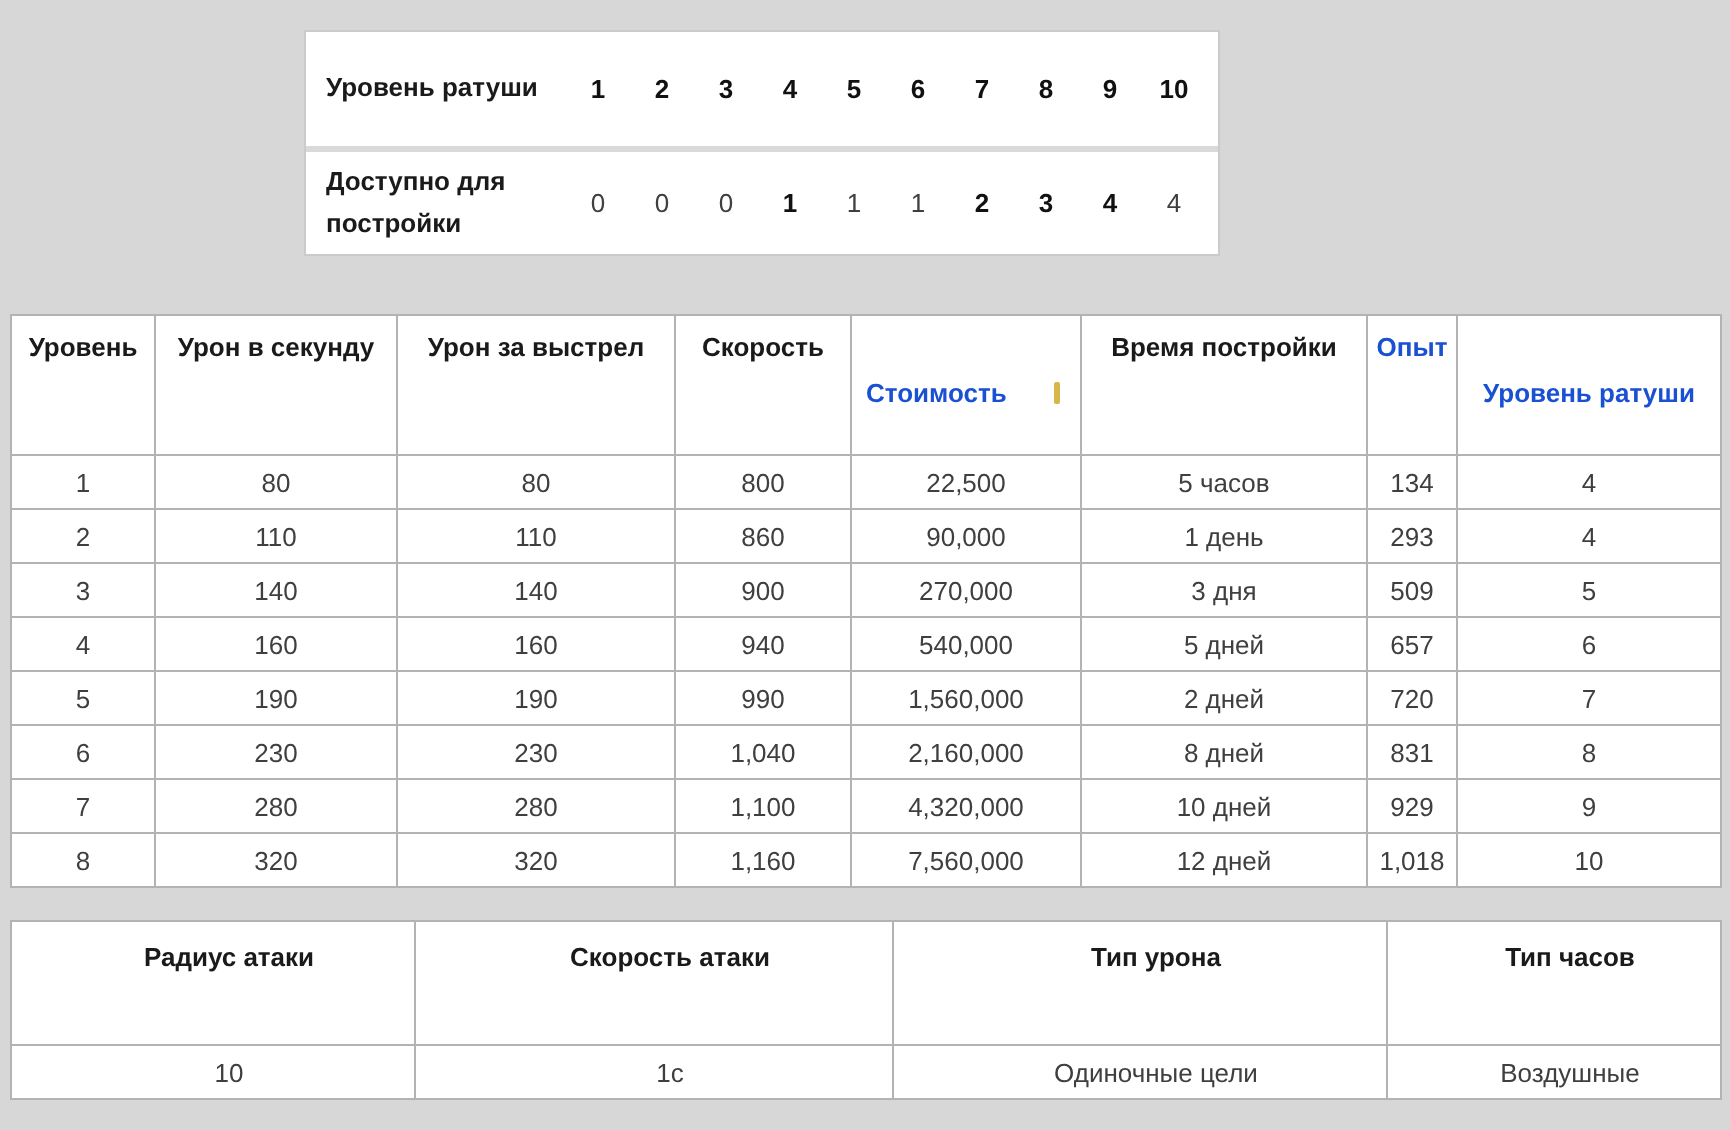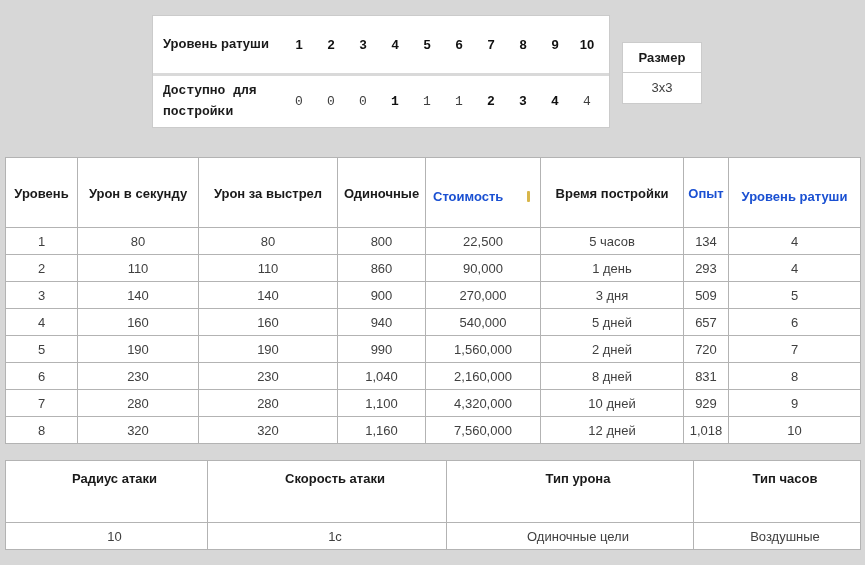--- a/index.html
+++ b/index.html
@@ -8,37 +8,37 @@
   }
   *{box-sizing:border-box; margin:0; padding:0;}
   html,body{width:865px; height:565px;}
   body{font-family:"Liberation Sans", sans-serif; background:var(--page-bg);}
   .page{position:relative; width:865px; height:565px; background:var(--page-bg); overflow:hidden;}
 
   
   .th-table{position:absolute; left:152px; top:15px; width:458px; background:#fff; border:1px solid var(--light-border);}
   .th-row{display:flex; align-items:center; background:#fff;}
   .th-row.r1{height:57px;}
-  .th-row.r2{height:51px;font-family:Liberation Mono, monospace;}
+  .th-row.r2{height:51px;}
   .th-sep{height:3px; background:#d9d9d9;}
   .th-label{width:130px; padding-left:10px; font-size:13px; font-weight:bold; color:var(--header-text); line-height:1.55;}
   .th-nums{flex:1; display:flex; padding-right:6px;}
   .th-num{flex:1; text-align:center; font-size:13px; color:var(--cell-text);}
   .th-num.bold{font-weight:bold; color:#111;}
 
   
   .size-box{position:absolute; left:622px; top:42px; width:80px; background:#fff; border:1px solid var(--light-border);}
   .size-header{height:30px; line-height:30px; text-align:center; font-size:13px; font-weight:bold; color:var(--header-text); border-bottom:1px solid var(--light-border);}
   .size-value{height:30px; line-height:30px; text-align:center; font-size:13px; color:var(--cell-text);}
 
   
   table{border-collapse:collapse; table-layout:fixed; background:#fff;}
   .stats{position:absolute; left:5px; top:157px; width:855px;}
   .stats th, .stats td{border:1px solid var(--tbl-border); font-size:13px;}
-  .stats th{height:70px; vertical-align:top; padding-top:28px; text-align:center; font-weight:bold; color:var(--header-text); background:#fff;}
+  .stats th{height:70px; vertical-align:top; padding-top:8px; text-align:center; font-weight:bold; color:var(--header-text); background:#fff;}
   .stats th.low{padding-top:31px;margin-top:48px;}
   .stats th.cost-cell{text-align:left; padding-left:7px; position:relative;}
   .stats a{color:var(--link-blue); text-decoration:none; font-weight:bold; cursor:pointer;}
   .gold-chip{position:absolute; right:10px; top:33px; width:3px; height:11px; background:var(--gold); border-radius:1px;}
   .stats td{height:27px; text-align:center; color:var(--cell-text); background:#fff;}
 
   
   .attack{position:absolute; left:5px; top:460px; width:855px;}
   .attack th, .attack td{border:1px solid var(--tbl-border); font-size:13px;padding-left:16px;}
   .attack th{height:62px; vertical-align:top; padding-top:10px; text-align:center; font-weight:bold; color:var(--header-text); background:#fff;}
@@ -76,42 +76,38 @@
           <div class="th-num">1</div>
           <div class="th-num">1</div>
           <div class="th-num bold">2</div>
           <div class="th-num bold">3</div>
           <div class="th-num bold">4</div>
           <div class="th-num">4</div>
         </div>
     </div>
   </div>
 
-  <div class="size-box">
-    <div class="size-header">Размер</div>
-    <div class="size-value">3x3</div>
-  </div>
 
   <table class="stats">
     <colgroup>
       <col style="width:72px">
         <col style="width:121px">
         <col style="width:139px">
         <col style="width:88px">
       <col style="width:115px">
         <col style="width:143px">
         <col style="width:45px">
         <col style="width:132px">
     </colgroup>
     <thead>
       <tr>
         <th>Уровень</th>
         <th>Урон в секунду</th>
         <th>Урон за выстрел</th>
-        <th>Одиночные</th>
+        <th>Скорость</th>
         <th class="low cost-cell">
           <a>Стоимость</a>
           <span class="gold-chip"></span>
         </th>
         <th>Время постройки</th>
         <th>
           <a>Опыт</a>
         </th>
         <th class="low">
           <a>Уровень ратуши</a>

